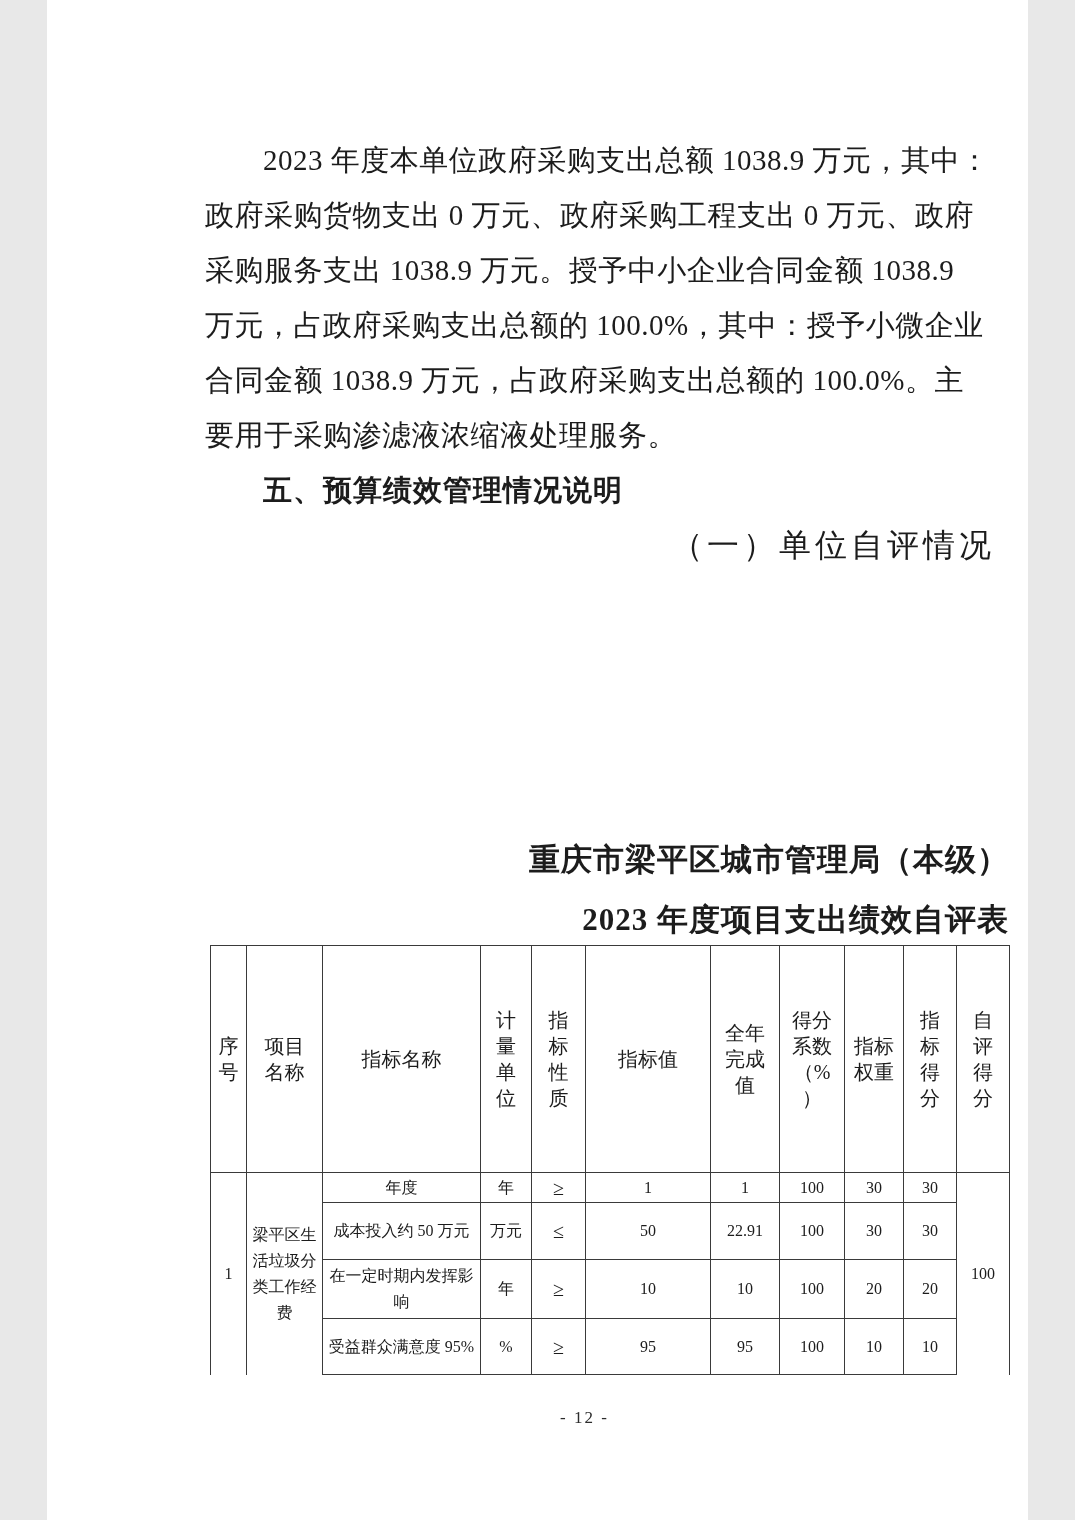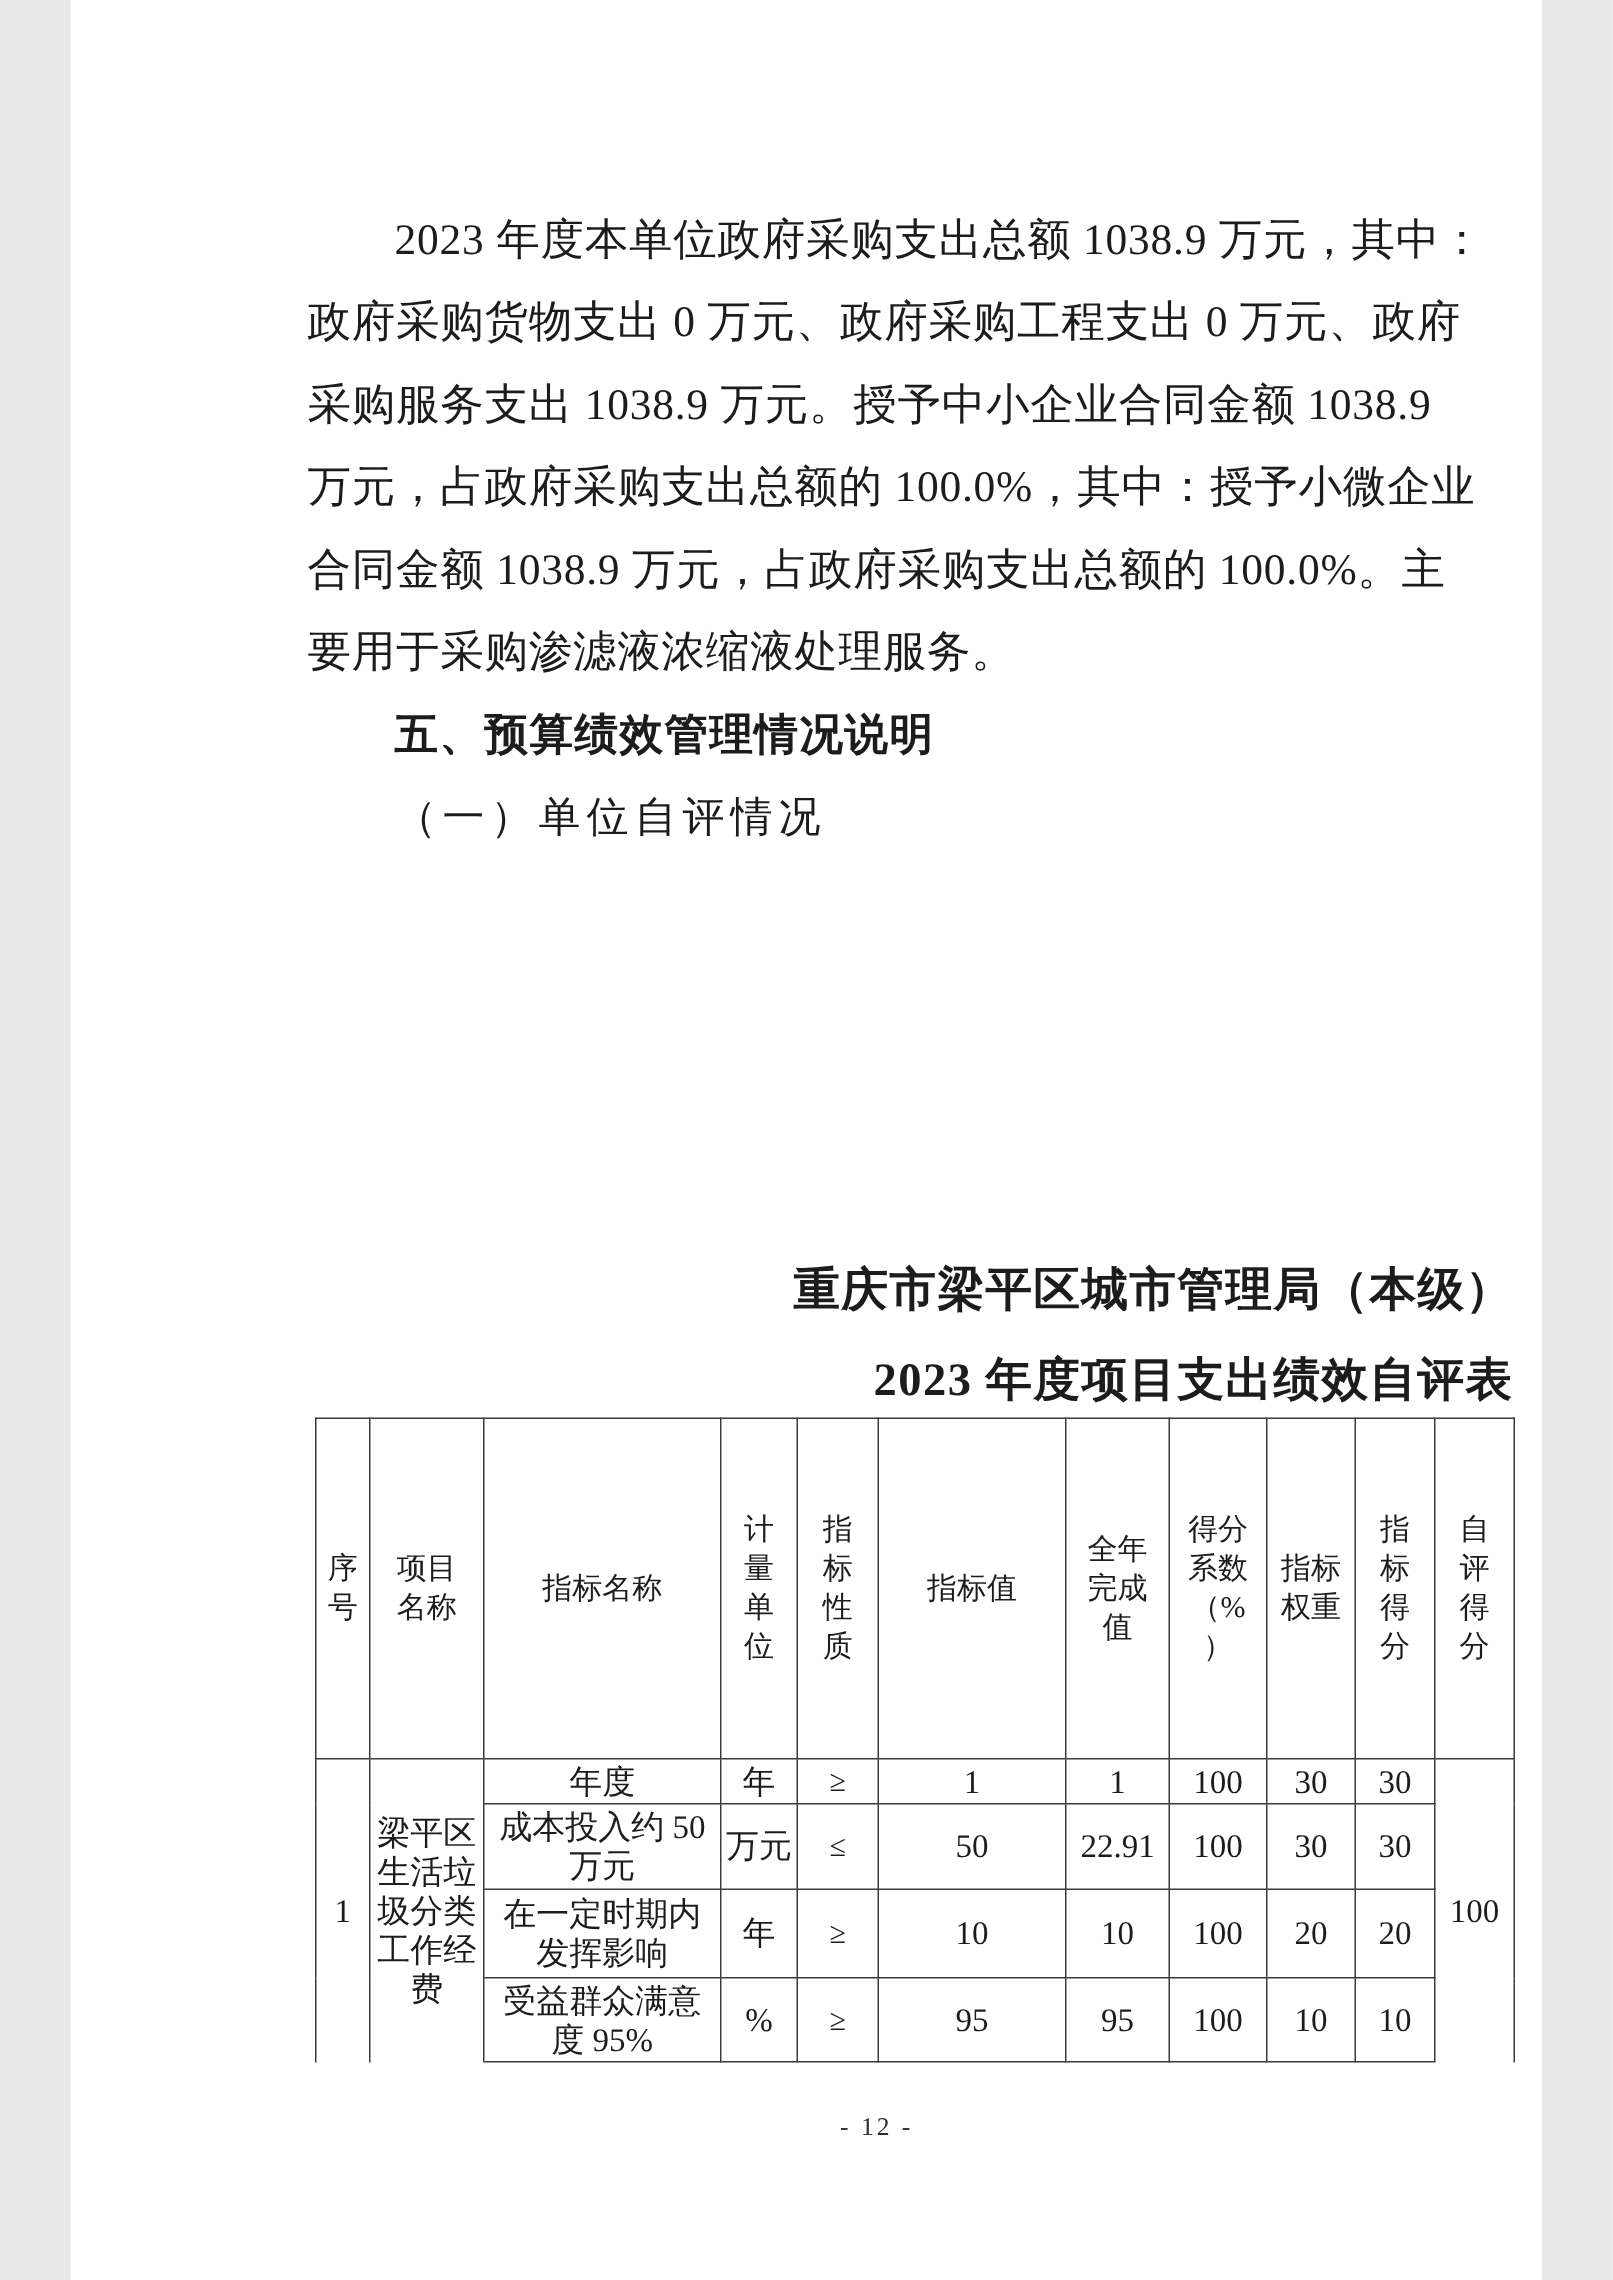--- a/index.html
+++ b/index.html
@@ -39,23 +39,24 @@
     line-height: 55px;
     letter-spacing: 1px;
   }
   .doc-subheading {
     position: absolute;
     left: 158px;
     top: 518px;
     width: 790px;
     padding-left: 58px;
     box-sizing: border-box;
-    font-size: 28px;
+    font-size: 32px;
     line-height: 55px;
     letter-spacing: 4px;
+    text-align: right;
   }
   
   .table-titles {
     position: absolute;
     left: 163px;
     top: 830px;
     width: 799px;
     text-align: right;
     font-weight: 700;
     font-size: 31px;
@@ -68,21 +69,21 @@
     left: 163px;
     top: 945px;
     width: 799px;
     border-collapse: collapse;
     table-layout: fixed;
   }
   .self-eval-table td {
     border: 1px solid #3a3a3a;
     text-align: center;
     vertical-align: middle;
-    font-size: 22px;
+    font-size: 16px;
     line-height: 26px;
     padding: 1px 2px;
     white-space: pre-line;
     overflow: hidden;
   }
   .self-eval-table tr.header-row td { font-size: 20px; }
   .h-serial    { line-height: 46px; }
   .h-2line     { line-height: 37px; }
   .h-4line     { line-height: 34px; }
   .h-selfscore { line-height: 55px; }

